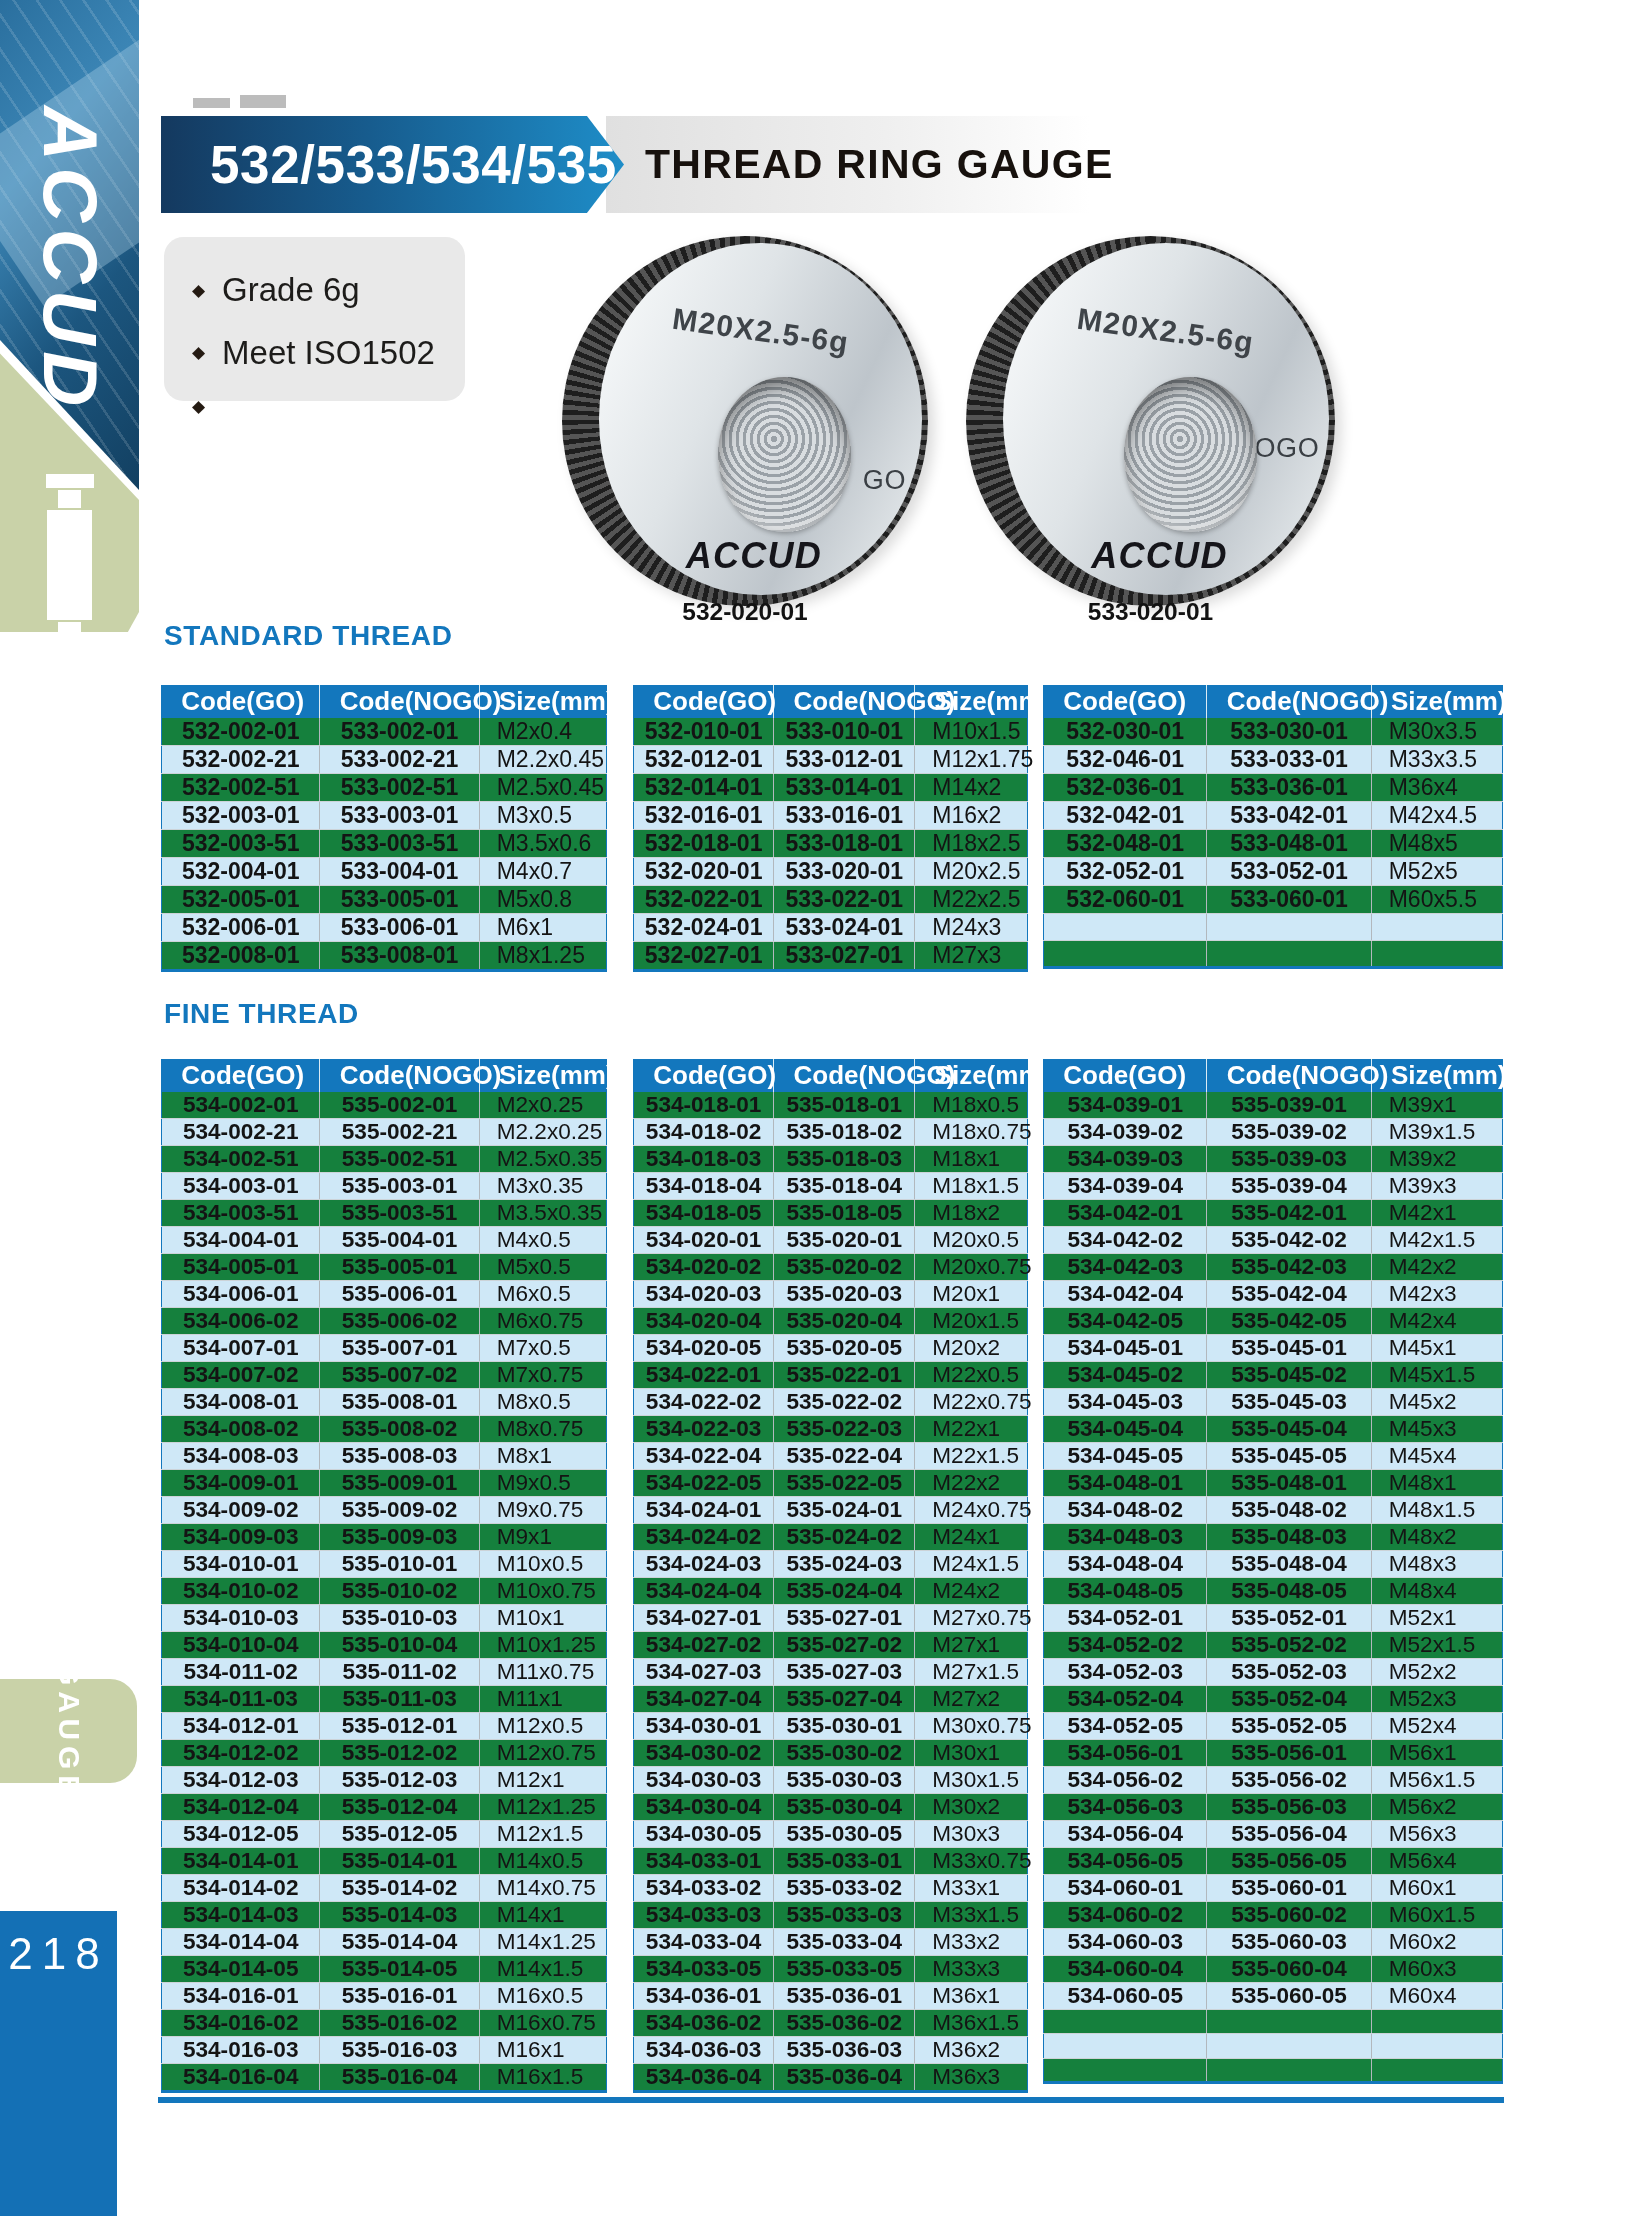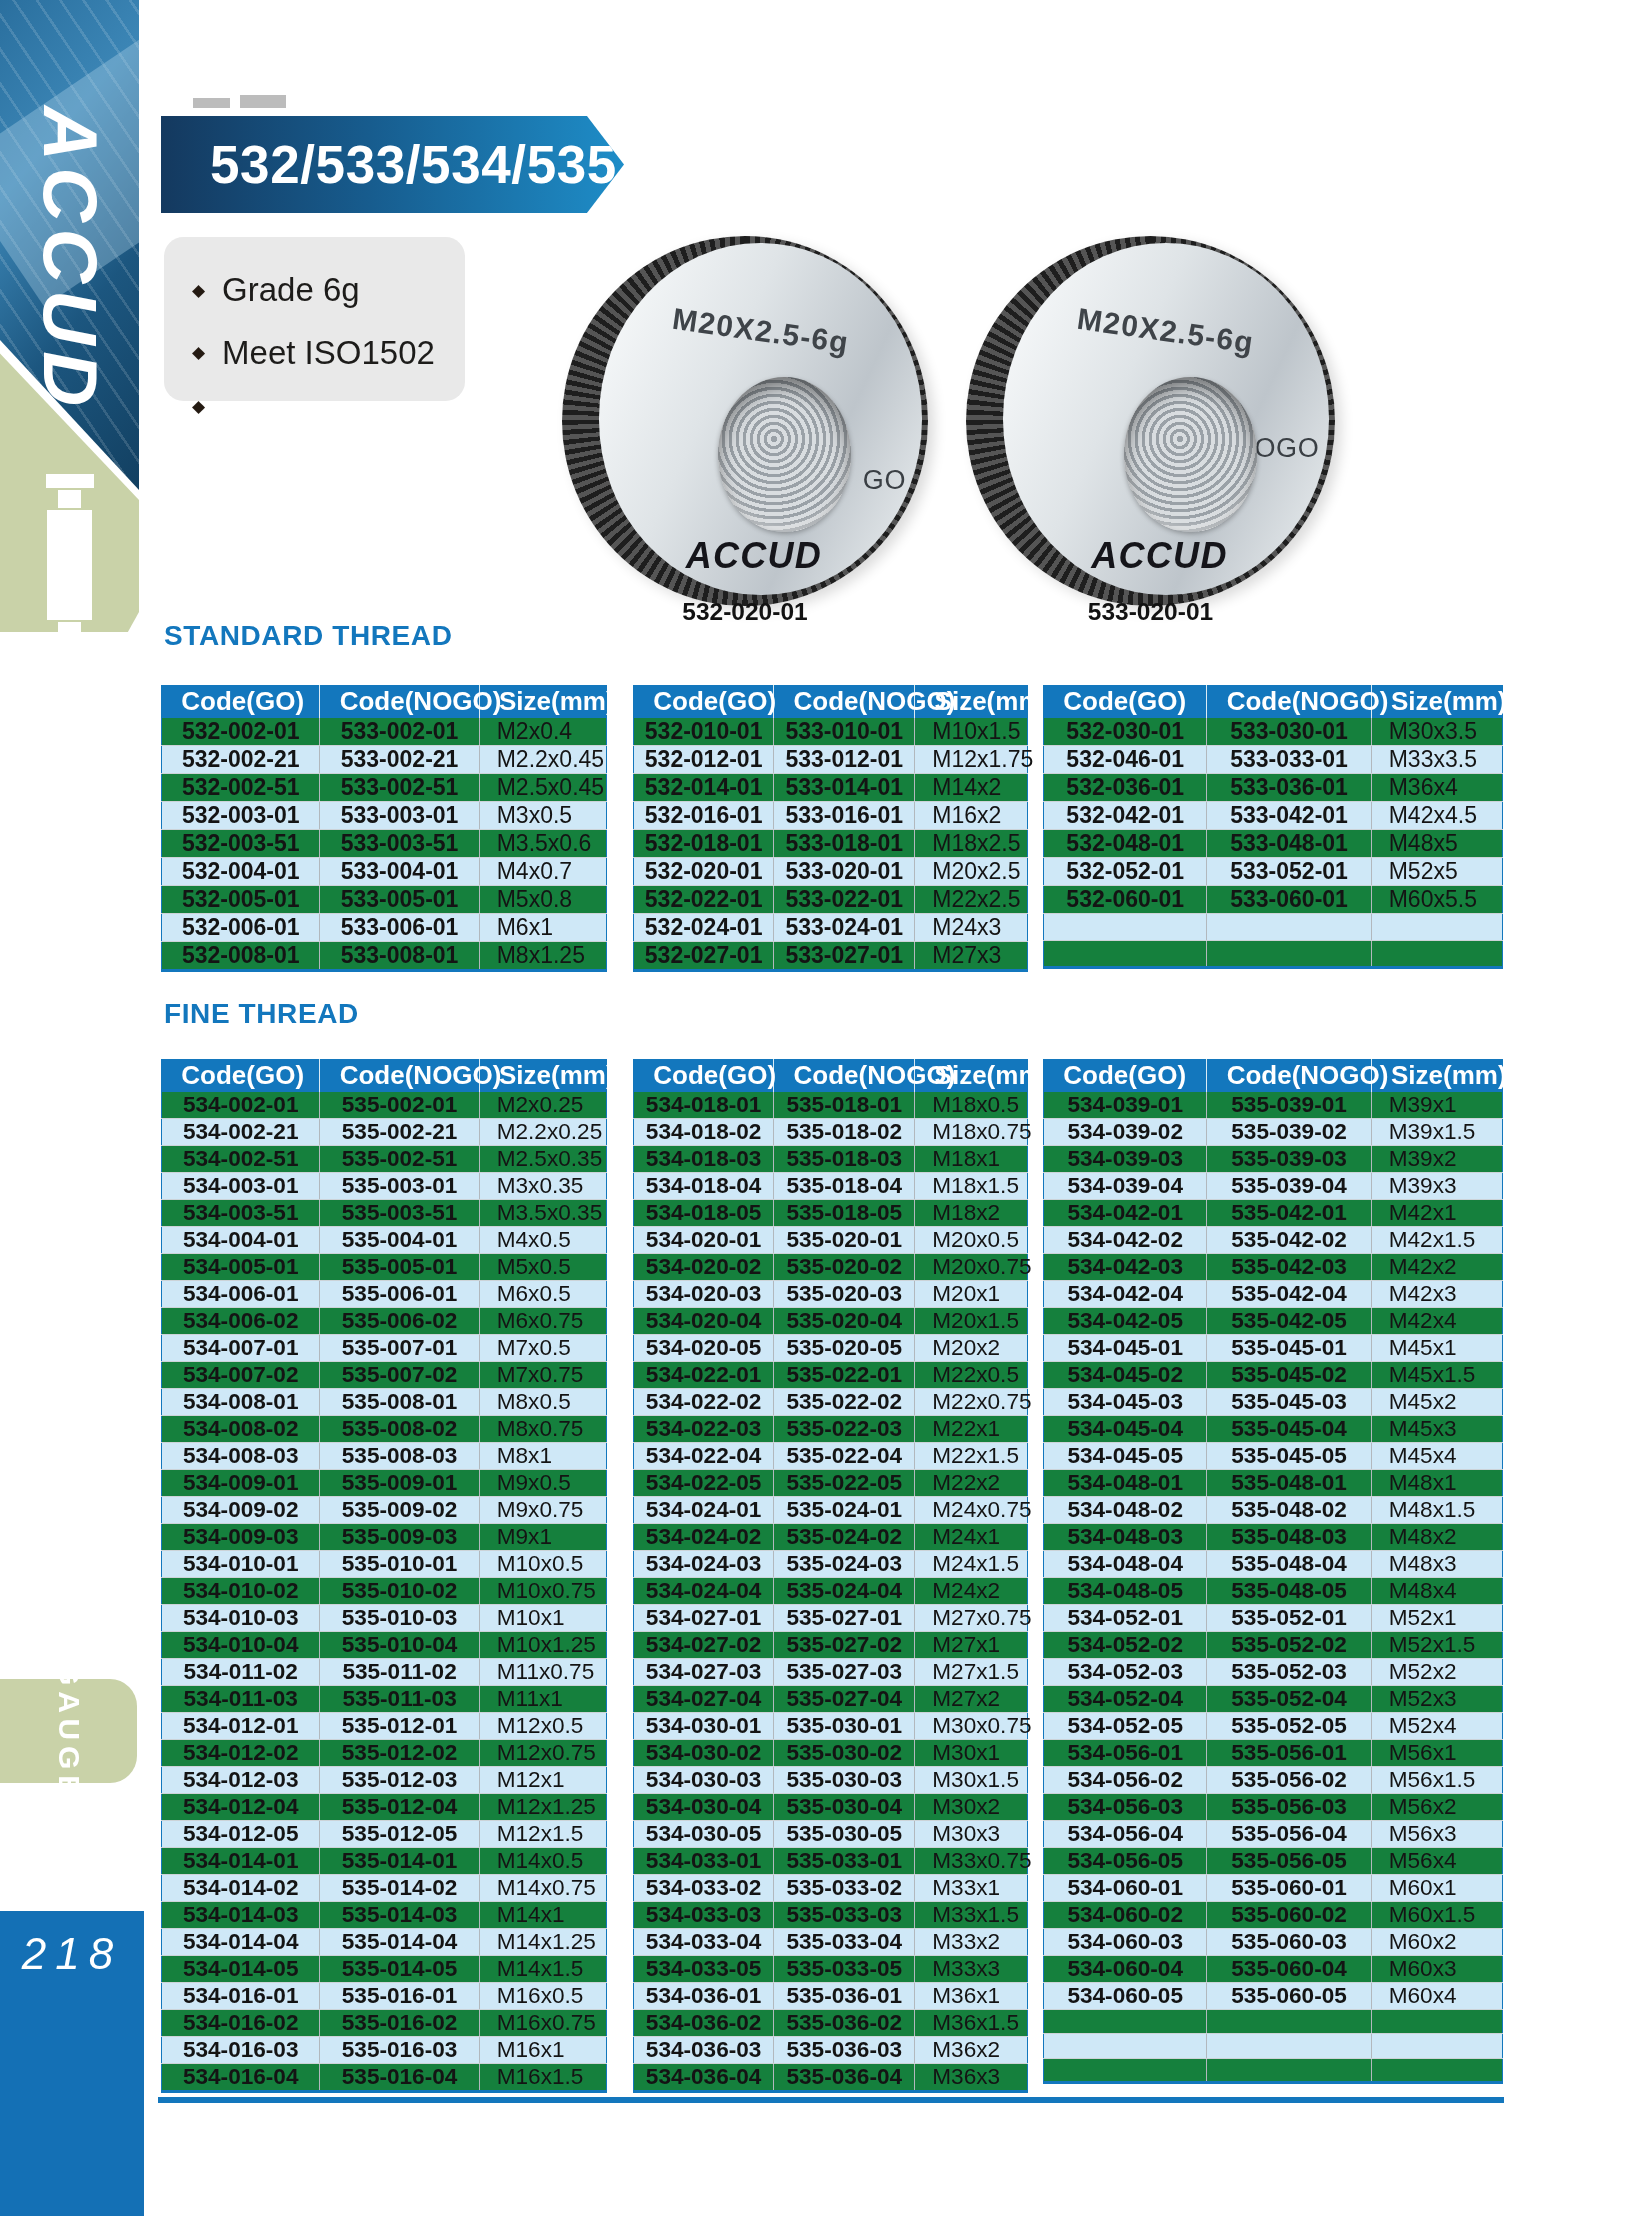--- a/index.html
+++ b/index.html
@@ -20,21 +20,21 @@
   .side-olive { position:absolute; left:0; top:345px; width:139px; height:287px;
     clip-path:polygon(0 3%,100% 54%,100% 93%,92% 100%,0 100%);
     background:#c9d2a8; }
   .plug-icon { position:absolute; left:45px; top:474px; width:49px; display:flex; flex-direction:column; align-items:center; }
   .plug-icon .cap { width:48px; height:14px; background:#fff; }
   .plug-icon .neck { width:23px; height:18px; background:#fff; margin:1.9px 0; }
   .plug-icon .body { width:45px; height:110px; background:#fff; }
   .gauge-tab { position:absolute; left:0; top:1679px; width:137px; height:104px;
     background:#c9d2a8; border-radius:0 27px 27px 0; display:flex; align-items:center; justify-content:center; }
   .gauge-tab span { writing-mode:vertical-rl; color:#fff; font-weight:800; font-size:30px; letter-spacing:5.8px; }
-  .footer-box { position:absolute; left:0; top:1911px; width:144px; height:305px; background:#1470b5;font-style:italic; }
+  .footer-box { position:absolute; left:0; top:1911px; width:117px; height:305px; background:#1470b5; }
   .footer-box span { display:block; text-align:center; margin-top:18px; color:#fff; font-size:44px; letter-spacing:9px; }
 
   
   .chip { position:absolute; background:#bcbcbc; }
   .chip1 { left:193px; top:98px; width:37px; height:10.3px; }
   .chip2 { left:240px; top:95px; width:46px; height:13px; }
   .title-strip { position:absolute; left:606px; top:116px; width:509px; height:97px;
     background:linear-gradient(90deg,#e0e0e0 0%,#efefef 55%,#fff 95%); display:flex; align-items:center; }
   .page-title { padding-left:39px; font-size:41px; font-weight:800; color:#17110d; letter-spacing:1.3px; }
   .banner { position:absolute; left:161px; top:116px; width:463px; height:97px;
@@ -126,20 +126,23 @@
   </div>
   <div class="gauge-tab">
     <span>GAUGE</span>
   </div>
   <div class="footer-box">
     <span>218</span>
   </div>
 
   <div class="chip chip1"></div>
   <div class="chip chip2"></div>
+  <div class="title-strip">
+    <div class="page-title">THREAD RING GAUGE</div>
+  </div>
   <div class="banner">
     <span>532/533/534/535</span>
   </div>
 
   <div class="features">
     <div class="feature">
       <span class="bullet">◆</span>
       <span class="txt">Grade 6g</span>
     </div>
     <div class="feature">

